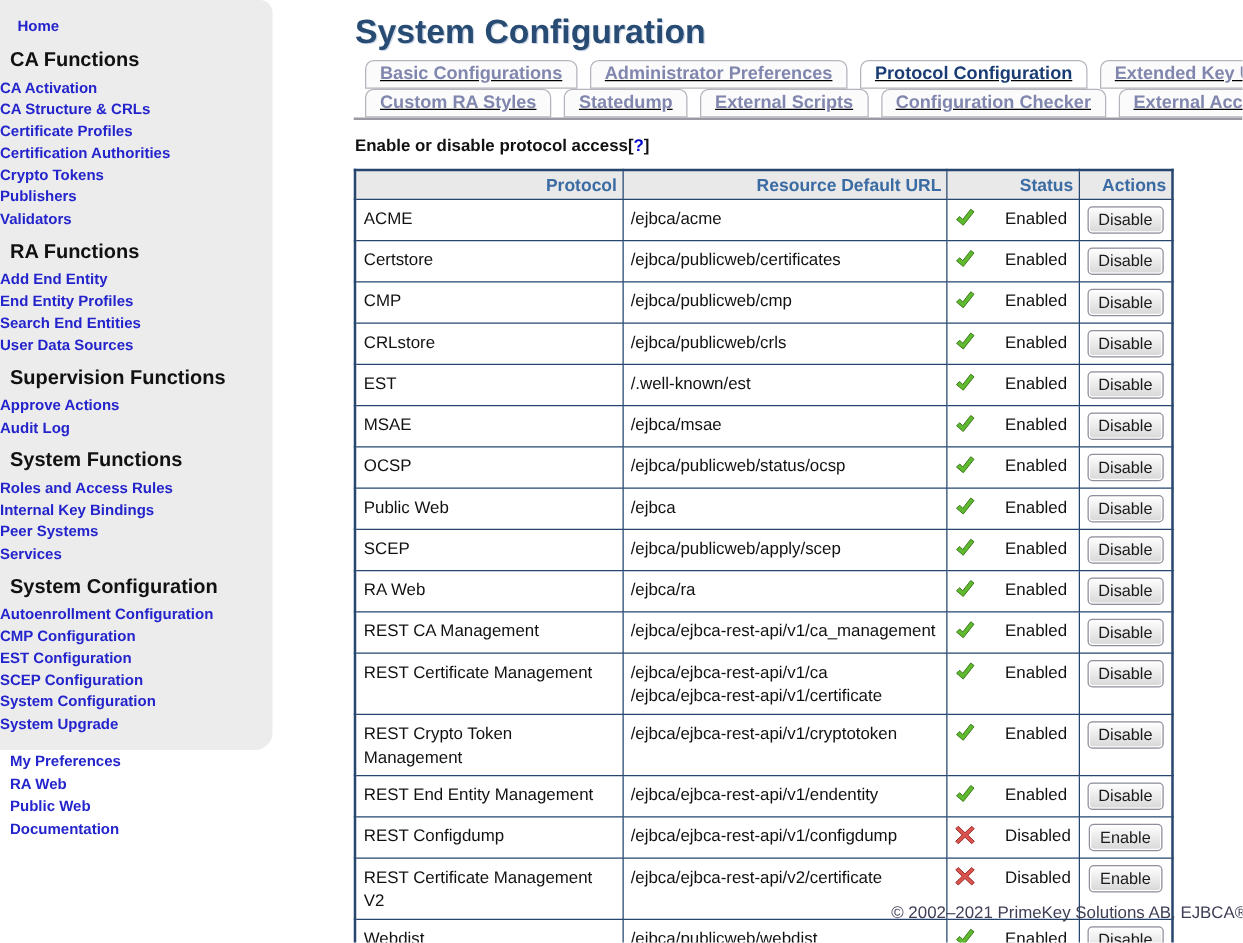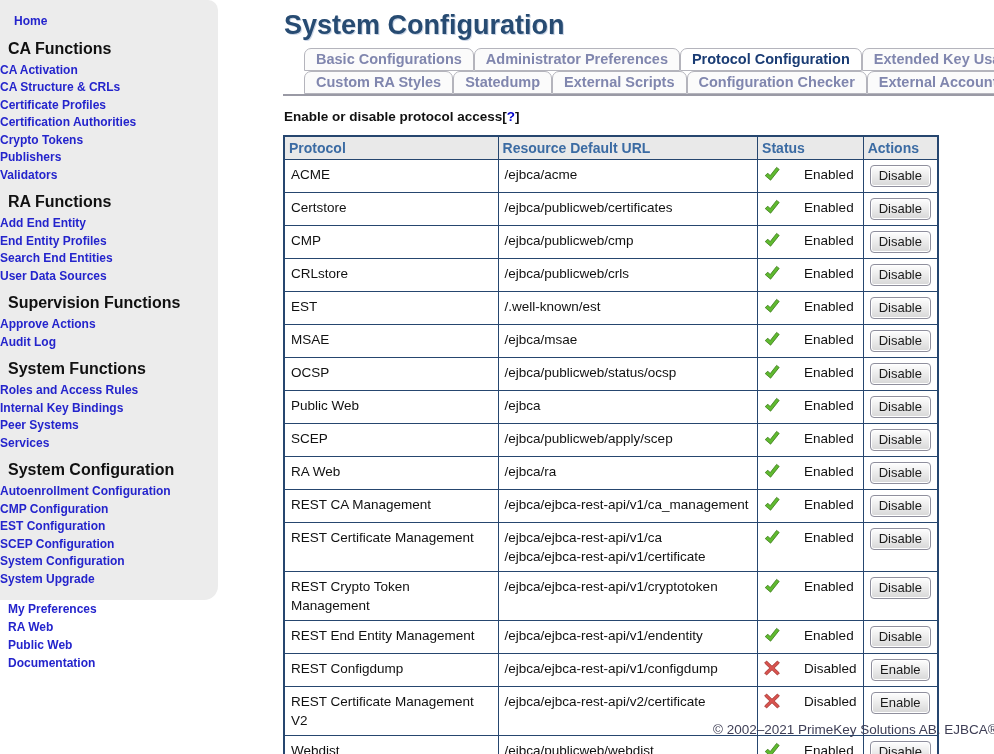--- a/index.html
+++ b/index.html
@@ -23,42 +23,42 @@
   .side-bottom{margin-top:12px;}
   .side-bottom a{margin-left:8px;line-height:18px;}
   
   .main{position:absolute;left:283px;top:0;width:711px;}
   .page-title{
     font-size:27px;font-weight:bold;color:#274b72;margin:10px 0 0 1px;
     text-shadow:1px 1px 0 #ccd6e6;letter-spacing:0px;
   }
   
   .tabs{margin-top:7px;}
-  .tabrow{display:flex;gap:0;margin-left:21px;white-space:nowrap;}
+  .tabrow{display:flex;gap:10px;margin-left:9px;white-space:nowrap;text-decoration:underline;}
   .tab{
     display:inline-block;padding:0 11px;line-height:20px;height:21px;
     border:1px solid #b4b4bc;border-radius:7px 7px 0 0;
     background:#fbfbfb;color:#8086ae;font-weight:bold;font-size:14.5px;
     cursor:pointer;flex:0 0 auto;
   }
   .tab.active{background:#ffffff;color:#1a3c74;}
   .tabrow+.tabrow{margin-top:0px;}
   .tabline{border-bottom:2px solid #9a9aa5;width:711px;height:0;}
   
   .subhead{margin:13px 0 0 1px;font-size:13.5px;font-weight:bold;color:#111;}
   .subhead .qlink{color:#0000cc;text-decoration:none;cursor:pointer;}
   
   table.protocols{
     border-collapse:collapse;margin-top:11px;width:656px;
     border:2px solid #26466f;
     font-size:13.5px;color:#111;
   }
   .protocols th{
     background:#e9e9e9;color:#3b6ba3;font-size:14px;font-weight:bold;
-    border:1px solid #26466f;padding:2px 4px;text-align:left;line-height:18px;
+    border:1px solid #26466f;padding:2px 4px;text-align:right;line-height:18px;
   }
   .protocols td{
     border:1px solid #26466f;padding:5px 6px;vertical-align:top;line-height:19px;
     background:#fff;
   }
   .col-proto{width:218px;}
   .col-url{width:262px;}
   .col-status{width:76px;}
   .col-actions{width:58px;}
   .c-status{white-space:nowrap;}

